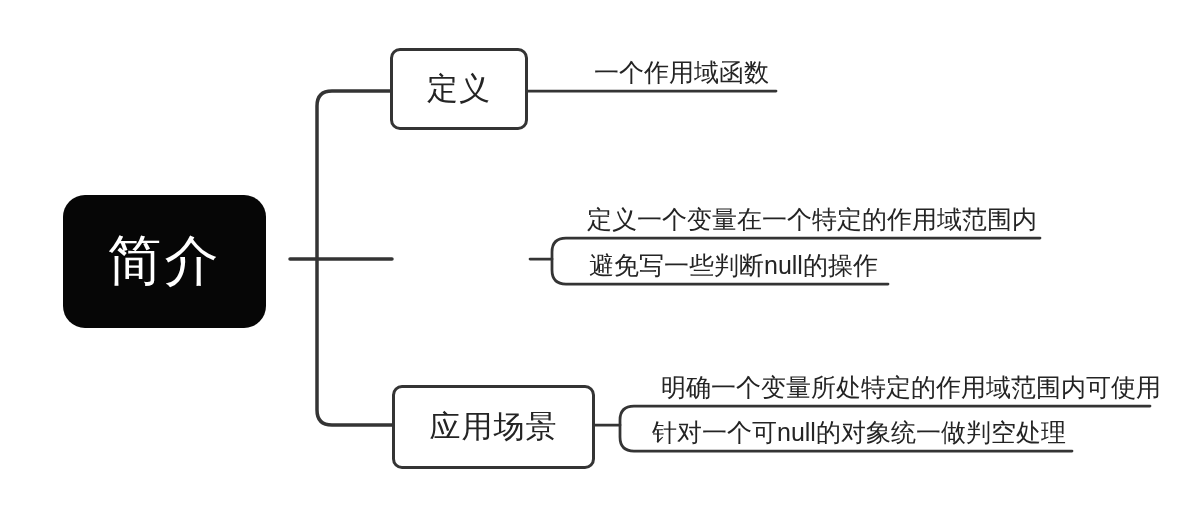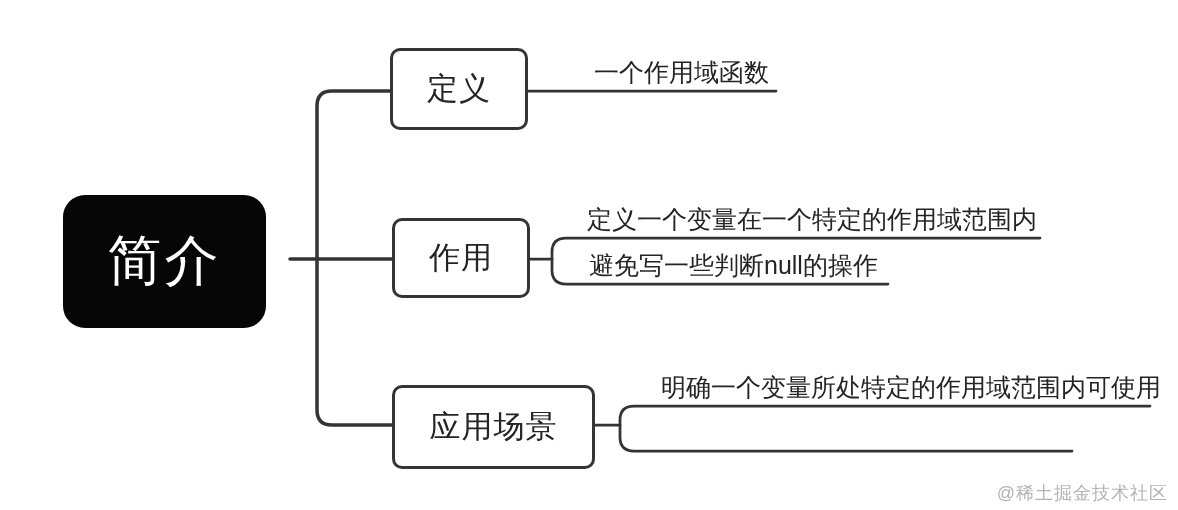--- a/index.html
+++ b/index.html
@@ -105,28 +105,25 @@
   </svg>
 
   <div class="node root-node">
     <span>简介</span>
   </div>
 
   <div class="node topic-node topic-def">
     <span>定义</span>
   </div>
 
-  <div class="node topic-node topic-use">
-    <span>作用</span>
-  </div>
 
   <div class="node topic-node topic-app">
     <span>应用场景</span>
   </div>
 
   <div class="leaf leaf-2a">定义一个变量在一个特定的作用域范围内</div>
   <div class="leaf leaf-1">一个作用域函数</div>
   <div class="leaf leaf-2b">避免写一些判断null的操作</div>
   <div class="leaf leaf-3a">明确一个变量所处特定的作用域范围内可使用</div>
+  <div class="leaf leaf-3b">针对一个可null的对象统一做判空处理</div>
 
-  <div class="watermark">@稀土掘金技术社区</div>
 
 </div>
 
 </body></html>

